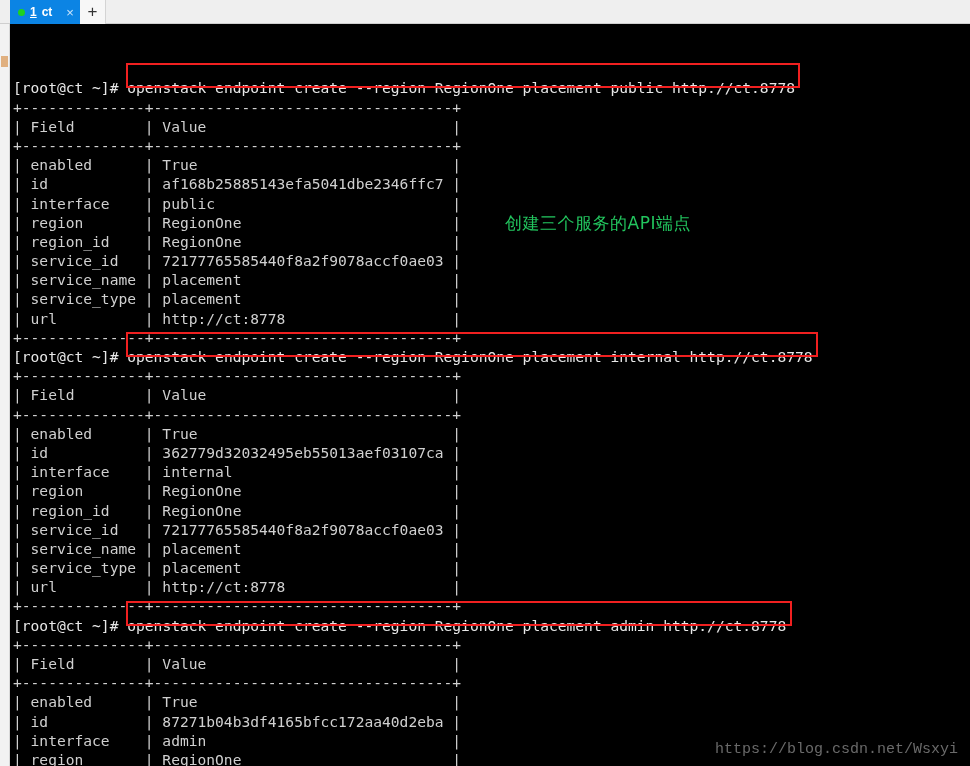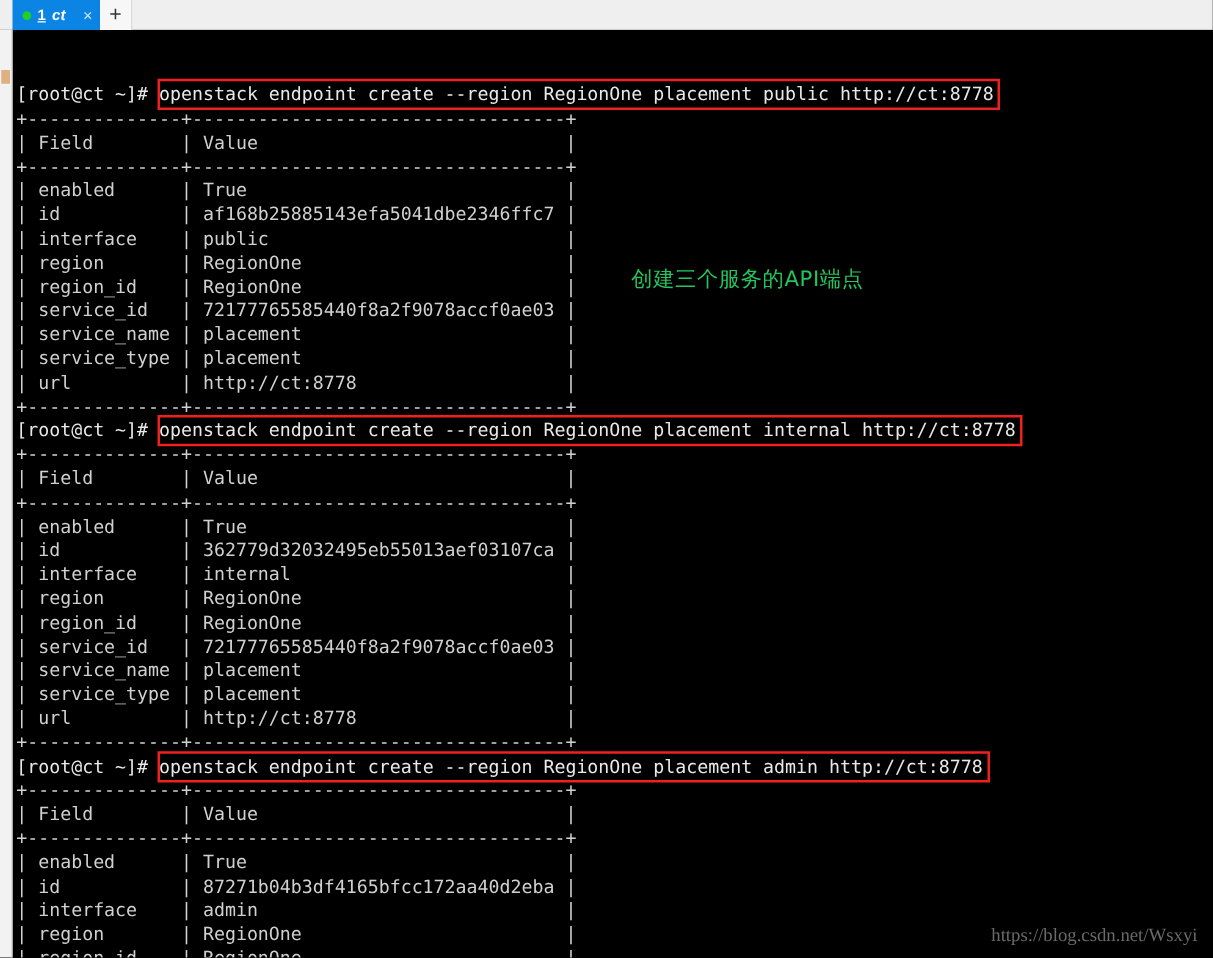--- a/index.html
+++ b/index.html
@@ -26,21 +26,21 @@
     background: #0b84e4; color: #fff;
     font-family: "Liberation Sans", sans-serif;
     font-size: 12px; gap: 5px;
     cursor: default;
   }
   .tab-dot {
     width: 7px; height: 7px; border-radius: 50%;
     background: #1fd21f; display: inline-block;
   }
   .tab-num { text-decoration: underline; font-weight: bold; }
-  .tab-name { font-weight: bold; font-style: italic; }
+  .tab-name { font-weight: bold; }
   .tab-close {
     color: #cde6fb; font-size: 13px; margin-left: 9px;
     line-height: 1;
   }
   .tab-plus {
     width: 26px; height: 24px;
     display: flex; align-items: center; justify-content: center;
     background: #f7f7f7; color: #333;
     font-size: 17px; font-family: "Liberation Sans", sans-serif;
     border-right: 1px solid #d4d4d4;
@@ -61,21 +61,21 @@
   }
 
   
   #terminal {
     position: absolute; left: 11px; top: 24px;
     width: 959px; height: 742px;
     background: #000; color: #d6d6d6;
     font-family: "DejaVu Sans Mono", monospace;
     font-size: 14.6px;
     line-height: 19.2px;
-    padding: 4px 0 0 2px;
+    padding: 16px 0 0 2px;
     white-space: pre;
     overflow: hidden;
   }
   .line { height: 19.2px; position: relative; white-space: pre; }
   .prompt { color: #e8e8e8; }
   .cmd { color: #e8e8e8; }
   .tbl { color: #d0d0d0; }
 
   
   .hl {
@@ -93,21 +93,21 @@
     font-size: 17px;
     letter-spacing: 0.5px;
     white-space: pre;
   }
 
   
   #watermark {
     position: absolute;
     right: 12px; bottom: 8px;
     color: #6a6a6a;
-    font-family: Liberation Serif, serif;
+    font-family: Liberation Mono, monospace;
     font-size: 15px;
     white-space: pre;
   }
 </style>
 </head>
 <body>
 
 <div id="tabbar">
   <div class="tab-leading"></div>
   <div class="tab">

